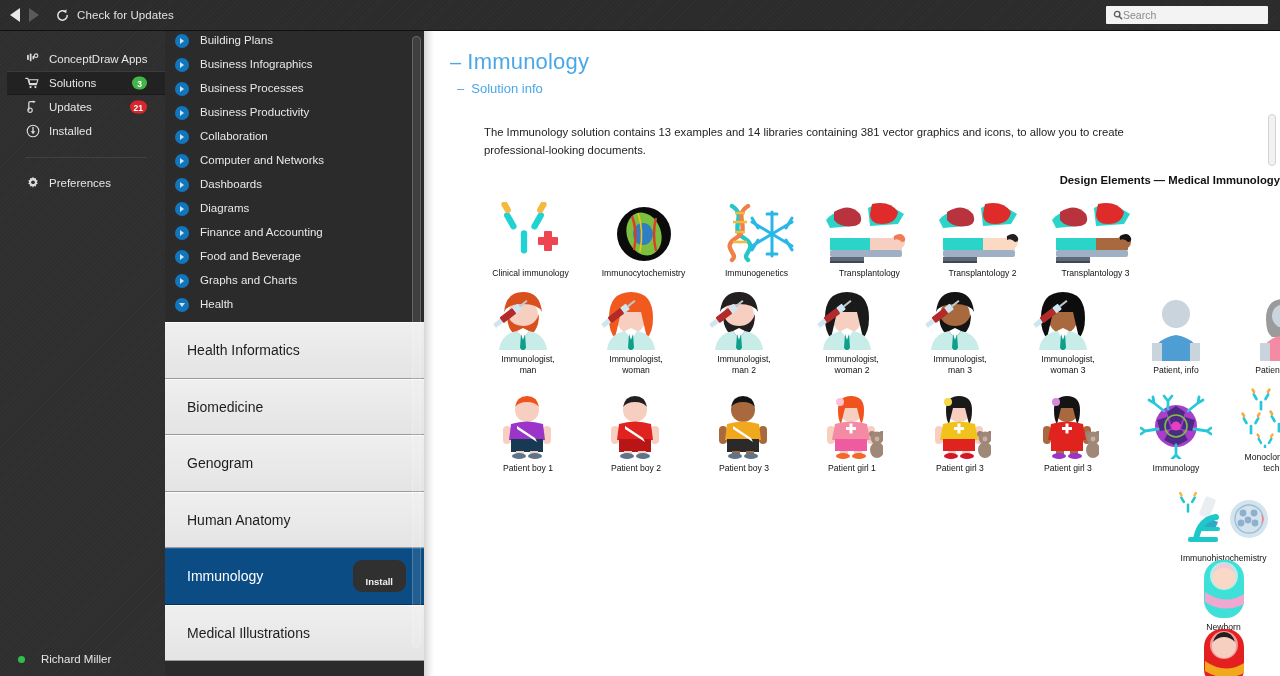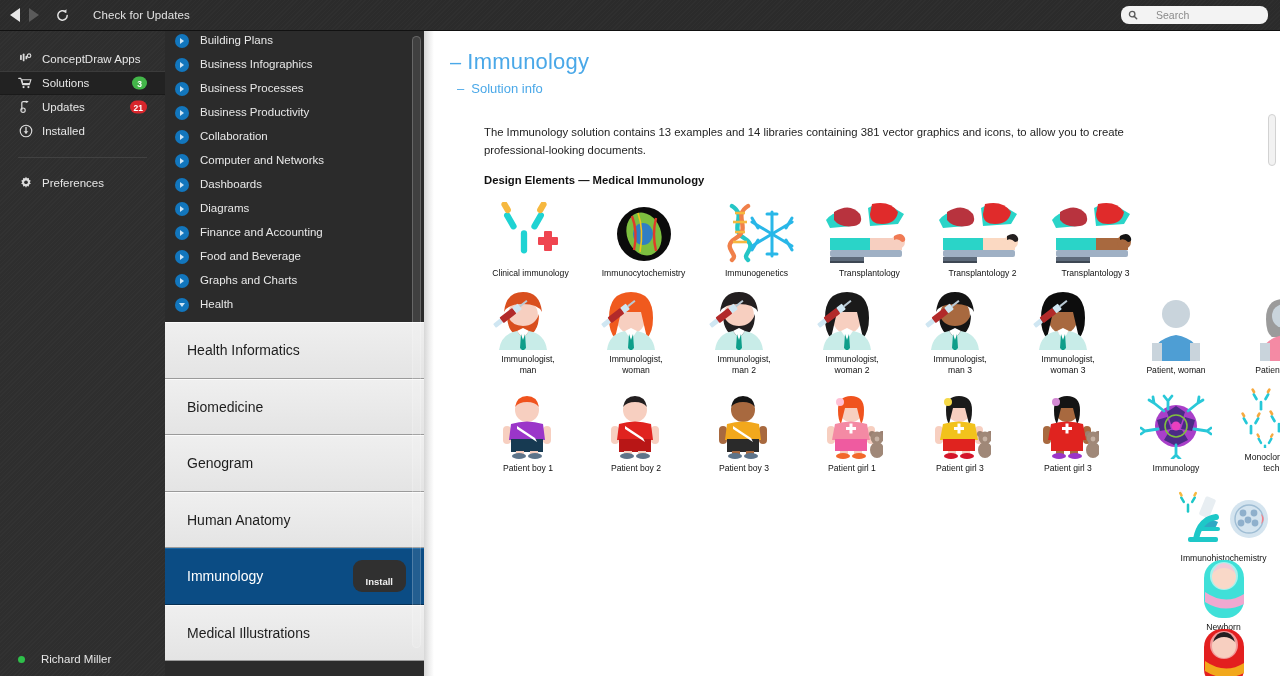--- a/index.html
+++ b/index.html
@@ -14,41 +14,42 @@
   .topbar {
     position:absolute; left:0; top:0; width:1280px; height:31px;
     background:#2b2b2b;
     background-image: repeating-linear-gradient(135deg, rgba(255,255,255,.018) 0 1px, rgba(0,0,0,0) 1px 3px);
     display:flex; align-items:center; border-bottom:1px solid #111;
   }
   .nav-arrows { display:flex; align-items:center; gap:9px; margin-left:10px; }
   .tri { width:0; height:0; border-top:7px solid transparent; border-bottom:7px solid transparent; }
   .tri-back { border-right:10px solid #e8e8e8; }
   .tri-fwd { border-left:10px solid #5a5a5a; }
-  .refresh-btn { display:flex; align-items:center; gap:23px; margin-left:16px; cursor:pointer; }
+  .refresh-btn { display:flex; align-items:center; gap:7px; margin-left:16px; cursor:pointer; }
   .refresh-ico { width:15px; height:15px; position:relative; }
   .refresh-ico svg { display:block; }
   .refresh-label { color:#e2e2e2; font-size:11.5px; letter-spacing:.1px; }
   .search-wrap { margin-left:auto; margin-right:12px; }
   .search-box {
-    width:147px; height:18px; border-radius:8px; background:#f3f3f3;
-    display:flex; align-items:center; padding:0 7px; gap:18px;
+    width:162px; height:18px; border-radius:1px; background:#f3f3f3;
+    display:flex; align-items:center; padding:0 7px; gap:0;
   }
   .search-box svg { flex:0 0 auto; }
   .search-input {
     border:0; outline:0; background:transparent; font-family:inherit;
     font-size:10.5px; color:#4a4a4a; width:110px; padding:0;
   }
   .search-input::placeholder { color:#8a8a8a; }
 
   
   .sidebar {
     position:absolute; left:0; top:31px; width:165px; height:645px;
     background:#2e2e2e;
     background-image: repeating-linear-gradient(135deg, rgba(255,255,255,.02) 0 1px, rgba(0,0,0,0) 1px 3px);
+    padding-left: 7px;
   }
   .sb-list { margin-top:16px; }
   .sb-item {
     position:relative; height:24px; display:flex; align-items:center;
     padding-left:18px; gap:9px; cursor:pointer;
   }
   .sb-item.active { background:#222222; box-shadow: inset 0 1px 0 #3b3b3b, inset 0 -1px 0 #1a1a1a; }
   .sb-ico { width:15px; height:15px; display:flex; align-items:center; justify-content:center; flex:0 0 15px; }
   .sb-label { color:#e6e6e6; font-size:11.5px; white-space:nowrap; }
   .badge {
@@ -133,21 +134,21 @@
   }
   .h-title .dash { font-size:20px; }
   .h-sub {
     display:flex; align-items:baseline; gap:7px; margin:6px 0 0 23px;
     color:#4aa8e8; font-size:13px; font-weight:400;
   }
   .body-text {
     margin:28px 48px 8px 50px; font-size:11.3px; color:#232323; line-height:1.58;
     max-width:672px;
   }
-  .design-head { margin:14px 0 0 50px; font-size:11.3px; color:#111; font-weight:bold; }
+  .design-head { margin:14px 0 0 50px; font-size:11.3px; color:#111; font-weight:bold;text-align:right; }
 
   
   .gallery { margin-top:14px; padding-left:40px; }
   .g-row { display:flex; align-items:flex-end; }
   .g-cell { width:113px; display:flex; flex-direction:column; align-items:center; cursor:pointer; }
   .g-art { height:64px; display:flex; align-items:flex-end; justify-content:center; }
   .g-cap {
     font-size:8.6px; color:#111; text-align:center; line-height:1.25;
     margin-top:4px; width:108px;
   }
@@ -608,21 +609,21 @@
             </div>
             <div class="g-cell">
               <div class="g-art">
                 <svg width="60" height="62" viewBox="0 0 60 62">
                   <circle cx="30" cy="15" r="14" fill="#c9d4dc"></circle>
                   <path d="M6 62 q0 -22 24 -26 q24 4 24 26z" fill="#4e9ed4"></path>
                   <rect x="6" y="44" width="10" height="18" fill="#c9d4dc"></rect>
                   <rect x="44" y="44" width="10" height="18" fill="#c9d4dc"></rect>
                 </svg>
               </div>
-              <div class="g-cap">Patient, woman</div>
+              <div class="g-cap">Patient, info</div>
             </div>
             <div class="g-cell">
               <div class="g-art">
                 <svg width="60" height="62" viewBox="0 0 60 62">
                   <path d="M12 20 q0 -20 18 -20 q18 0 18 20 q0 14 -6 18 h-24 q-6 -4 -6 -18z" fill="#9b9b9b"></path>
                   <circle cx="30" cy="17" r="12" fill="#c9d4dc"></circle>
                   <path d="M6 62 q0 -22 24 -26 q24 4 24 26z" fill="#f48aa4"></path>
                   <rect x="6" y="44" width="10" height="18" fill="#c9d4dc"></rect>
                   <rect x="44" y="44" width="10" height="18" fill="#c9d4dc"></rect>
                 </svg>

